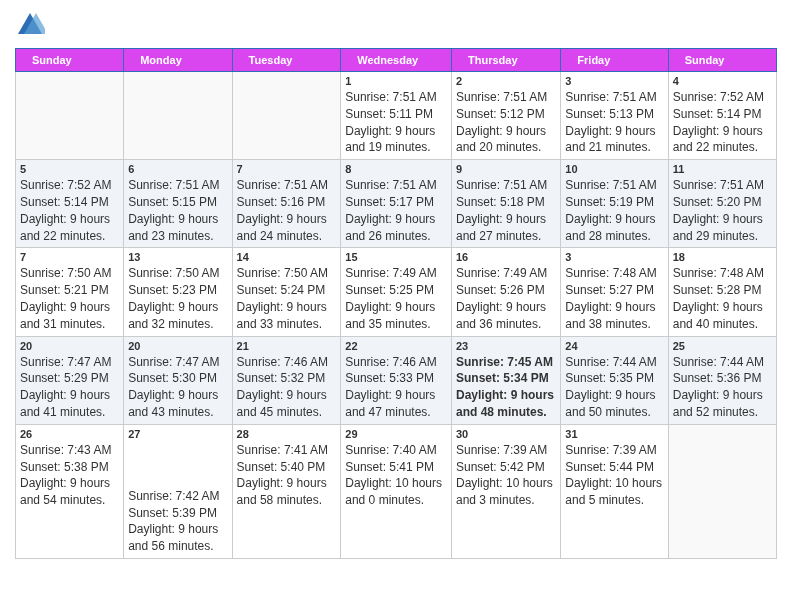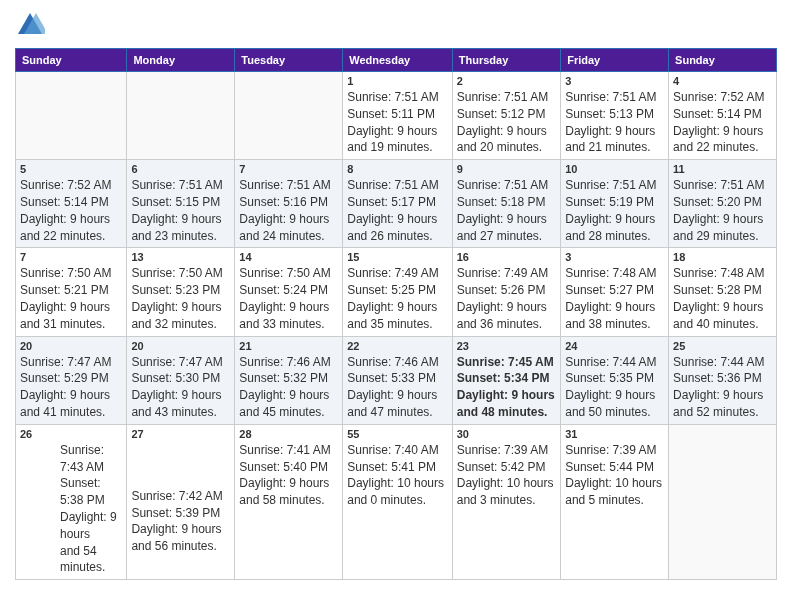--- a/index.html
+++ b/index.html
@@ -56,25 +56,25 @@
     .location {
       font-size: 14px;
       color: #555;
     }
     .calendar {
       width: 100%;
       border-collapse: collapse;
       border: 1px solid #ccc;
     }
     .calendar th {
-      background-color: #4c1d95;
+      background-color: #d946ef;
       color: #fff;
       font-size: 11px;
       font-weight: bold;
-      padding: 5px 6px;
+      padding: 5px 16px;
       text-align: left;
       border: 1px solid #2e6db4;
     }
     .calendar td {
       vertical-align: top;
       border: 1px solid #ccc;
       padding: 3px 4px;
       width: 113px;
       height: 80px;
       font-size: 9px;
@@ -319,41 +319,41 @@
             <span class="day-num">25</span>
             <div class="day-info" style="white-space: pre-line;">Sunrise: 7:44 AM
 Sunset: 5:36 PM
 Daylight: 9 hours
 and 52 minutes.</div>
           </td>
         </tr>
         <tr>
           <td>
             <span class="day-num">26</span>
-            <div class="day-info" style="white-space: pre-line; margin-left: 40px;">Sunrise: 7:43 AM
+            <div class="day-info" style="white-space: pre-line;">Sunrise: 7:43 AM
 Sunset: 5:38 PM
 Daylight: 9 hours
 and 54 minutes.</div>
           </td>
           <td>
             <span class="day-num">27</span>
             <div class="day-info" style="white-space: pre-line; margin-top: 48px;">Sunrise: 7:42 AM
 Sunset: 5:39 PM
 Daylight: 9 hours
 and 56 minutes.</div>
           </td>
           <td>
             <span class="day-num">28</span>
             <div class="day-info" style="white-space: pre-line;">Sunrise: 7:41 AM
 Sunset: 5:40 PM
 Daylight: 9 hours
 and 58 minutes.</div>
           </td>
           <td>
-            <span class="day-num">55</span>
+            <span class="day-num">29</span>
             <div class="day-info" style="white-space: pre-line;">Sunrise: 7:40 AM
 Sunset: 5:41 PM
 Daylight: 10 hours
 and 0 minutes.</div>
           </td>
           <td>
             <span class="day-num">30</span>
             <div class="day-info" style="white-space: pre-line;">Sunrise: 7:39 AM
 Sunset: 5:42 PM
 Daylight: 10 hours

